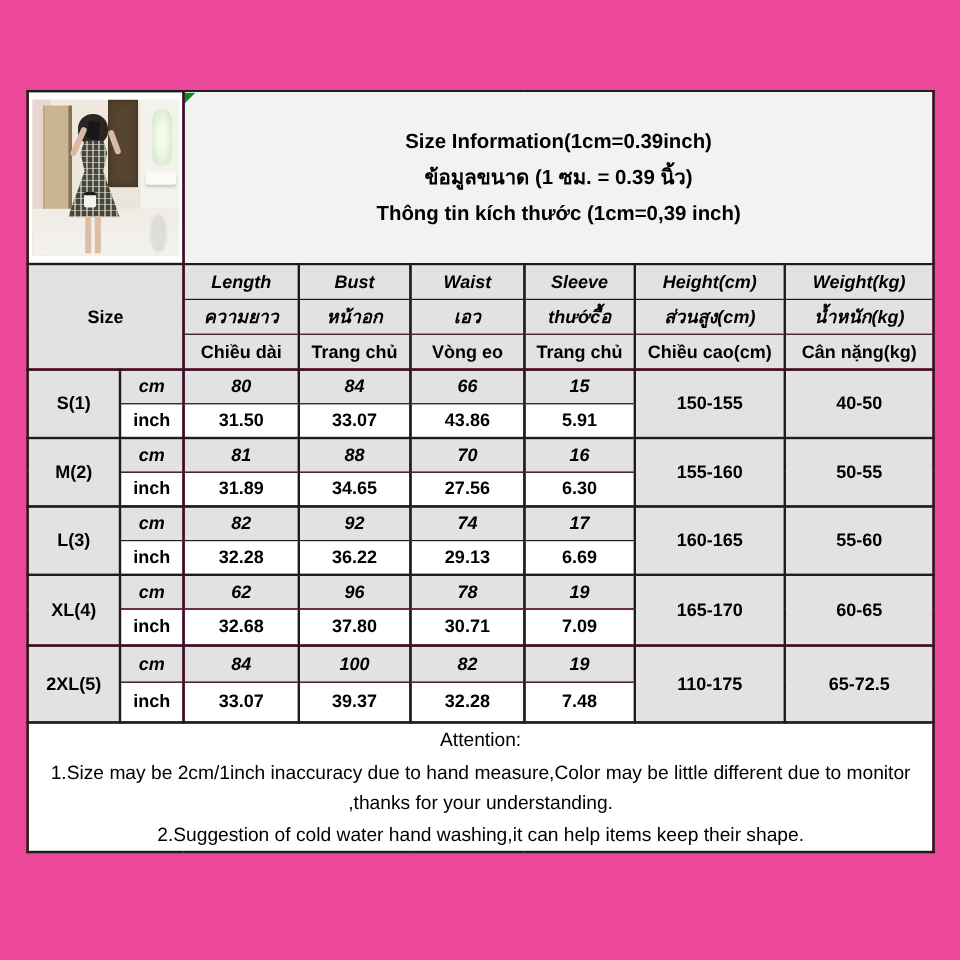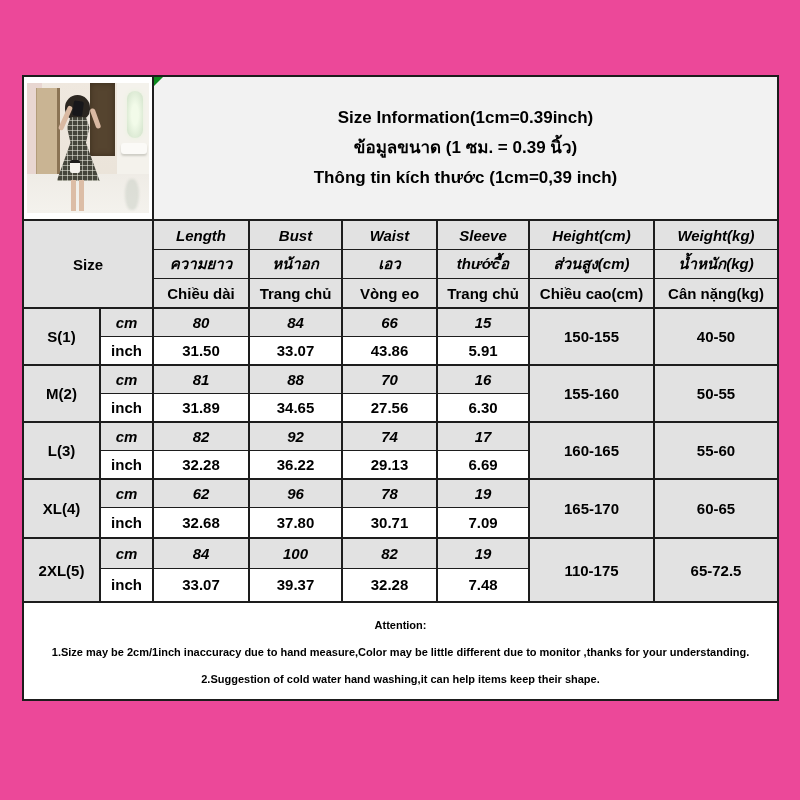--- a/index.html
+++ b/index.html
@@ -28,21 +28,21 @@
   td.size-cell{background:#e2e2e2;font-size:29px;font-weight:700;}
   th.hdr{background:#e2e2e2;height:28px;font-weight:700;}
 
   td.size-name{background:#e2e2e2;font-size:16px;}
   td.unit{font-size:15px;}
   td.val{font-size:15px;}
   td.range{background:#e2e2e2;font-size:15px;}
 
   
   td.attention-cell{background:#fff;text-align:left;vertical-align:top;height:96px;font-weight:400;}
-  .att-text{font-size:11px;line-height:25px;padding:2px 4px 0 4px;font-weight:700;}
+  .att-text{font-size:16px;line-height:25px;padding:2px 4px 0 4px;font-weight:400;}
 
   
   .photo{position:relative;width:122px;height:130px;margin:0 auto;background:linear-gradient(#efe8df,#e9e2d7);overflow:hidden;}
   .p-pinkwall{position:absolute;left:0;top:0;width:12%;height:100%;background:#e8d6d1;}
   .p-door{position:absolute;left:7%;top:4%;width:17%;height:76%;background:#c9b493;border-right:3px solid #8a7354;border-left:1px solid #b29c7a;}
   .p-doorway{position:absolute;left:52%;top:0;width:20%;height:56%;background:#55442f;box-shadow:inset 0 0 6px #3a2d1e;}
   .p-rightwall{position:absolute;right:0;top:0;width:26%;height:70%;background:#f4f2ec;}
   .p-light{position:absolute;right:5%;top:6%;width:13%;height:36%;border-radius:999px;background:radial-gradient(#f2fbe9 30%,#cfe0c8 100%);box-shadow:0 0 5px #e8f3dd;}
   .p-basin{position:absolute;right:2%;top:46%;width:21%;height:9%;background:#fbfaf7;border-radius:3px;box-shadow:0 2px 2px rgba(150,150,140,.4);}
   .p-floor{position:absolute;left:0;bottom:0;width:100%;height:30%;background:linear-gradient(#efece6,#f4f2ed);}

